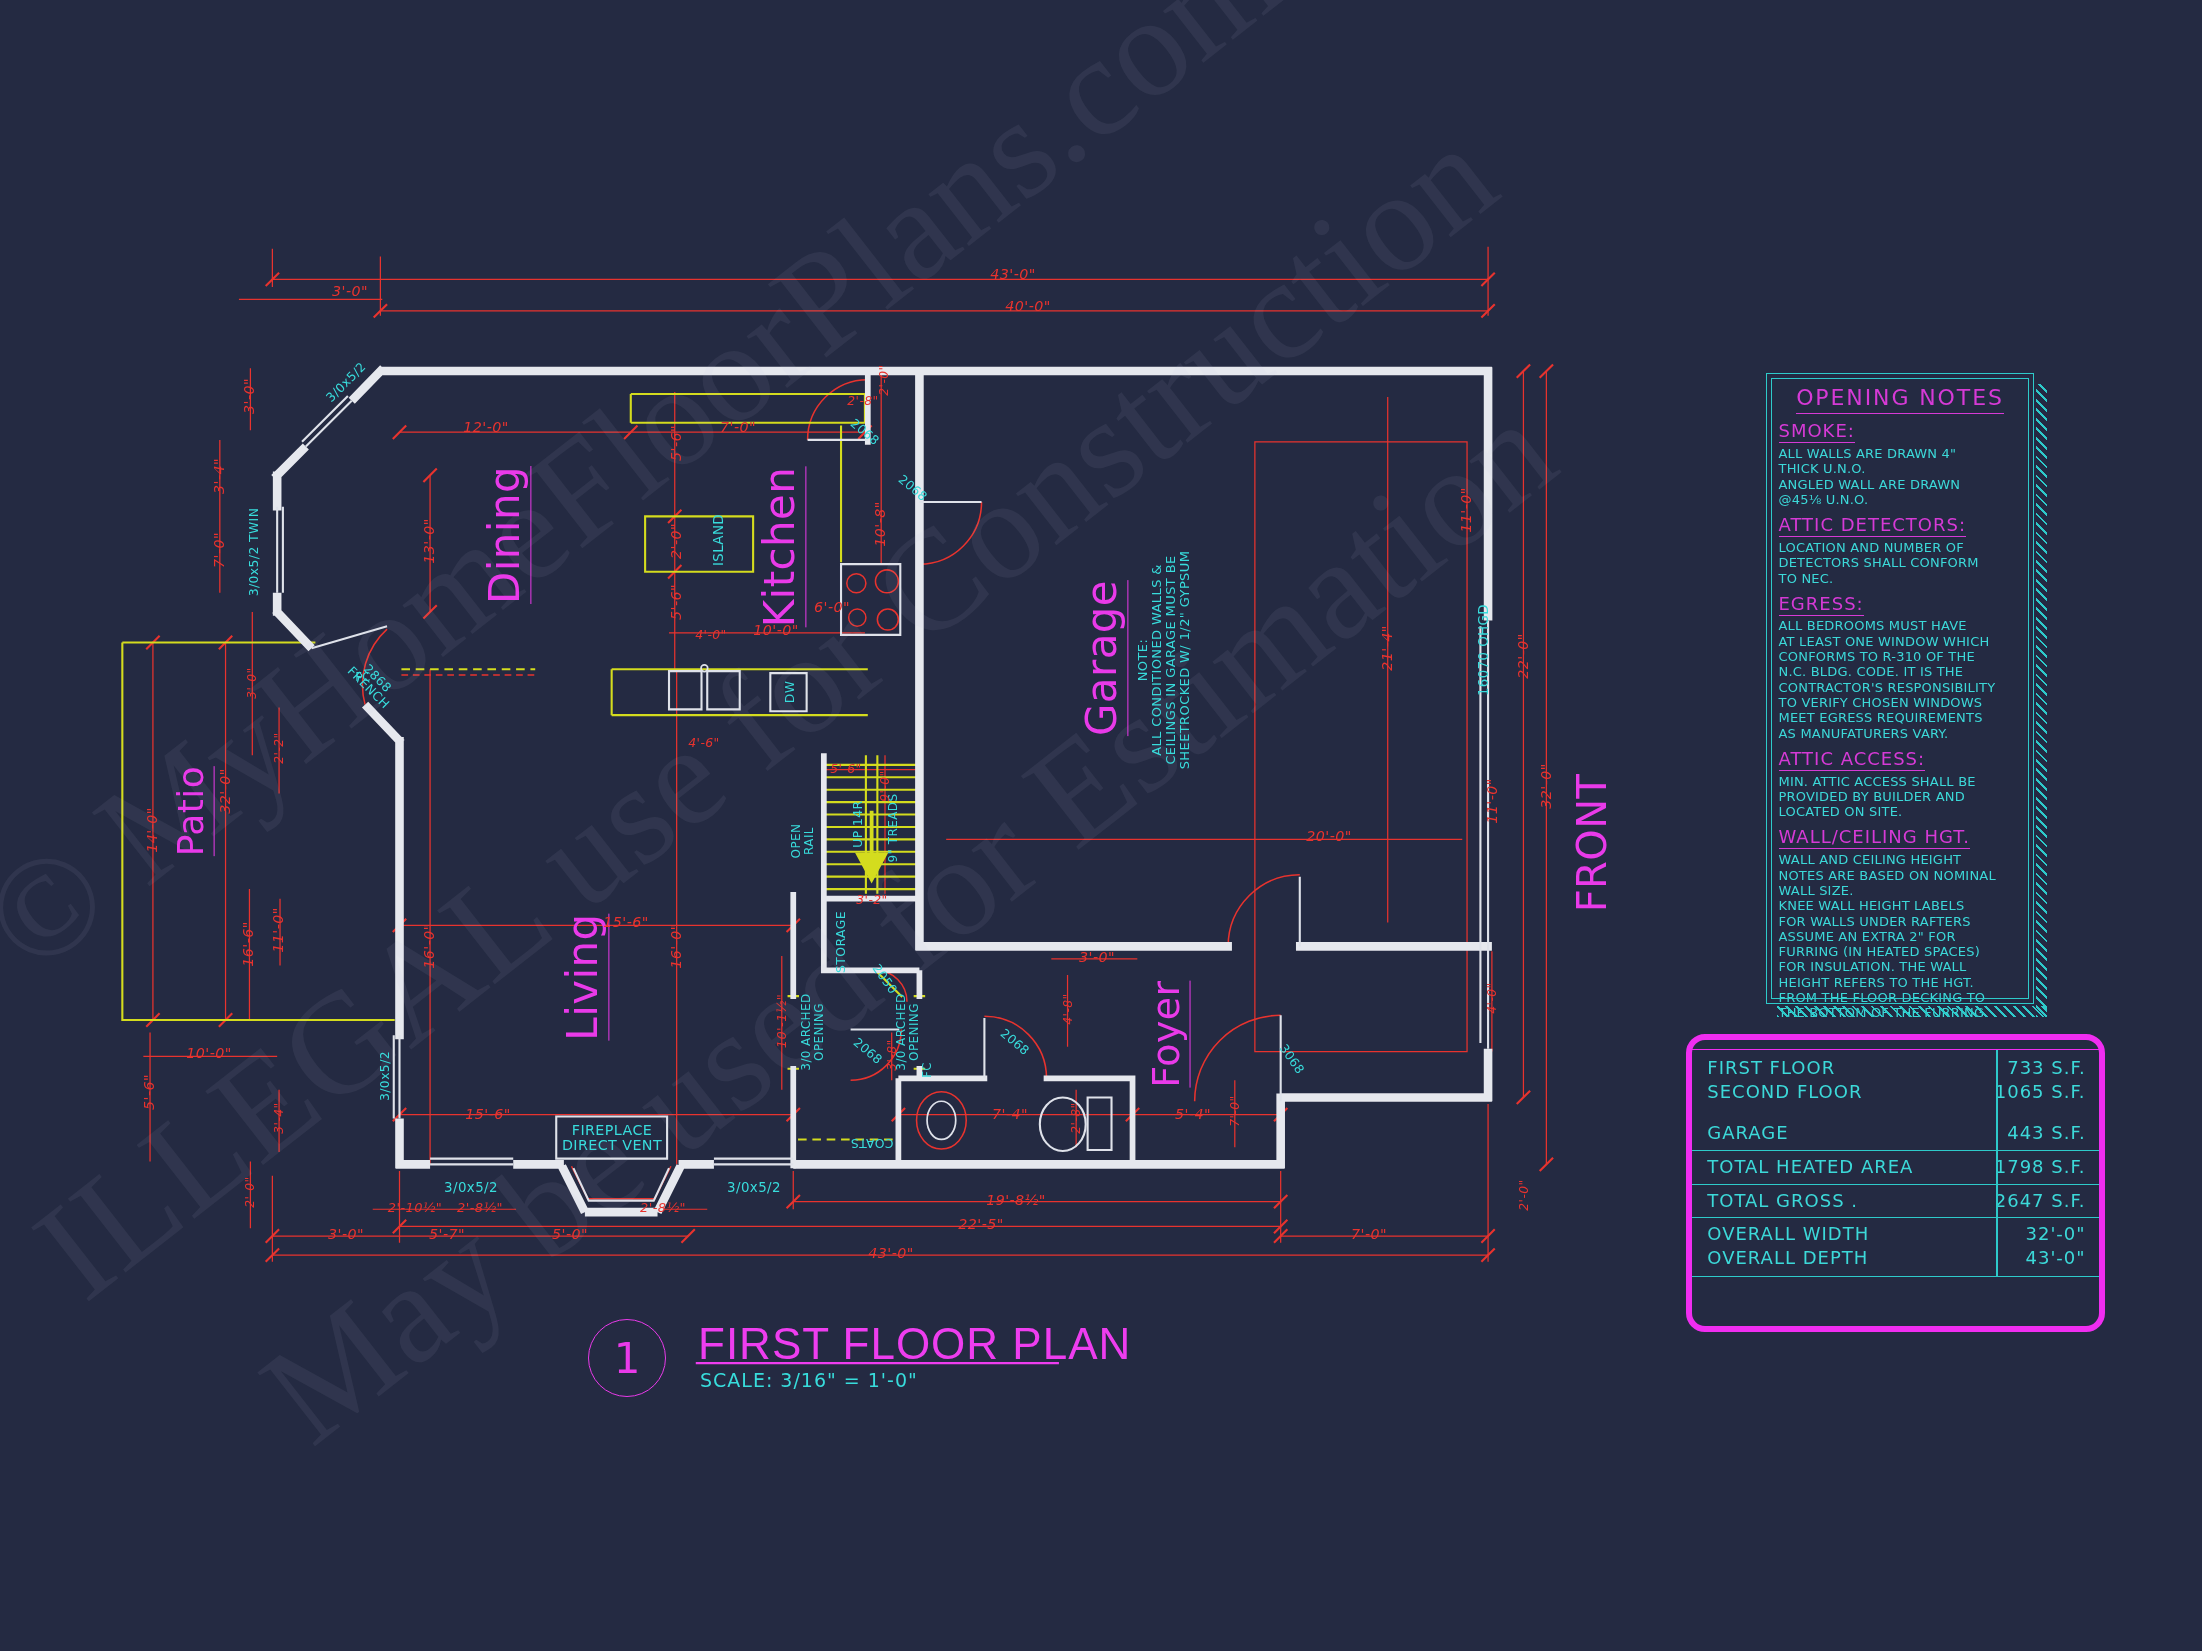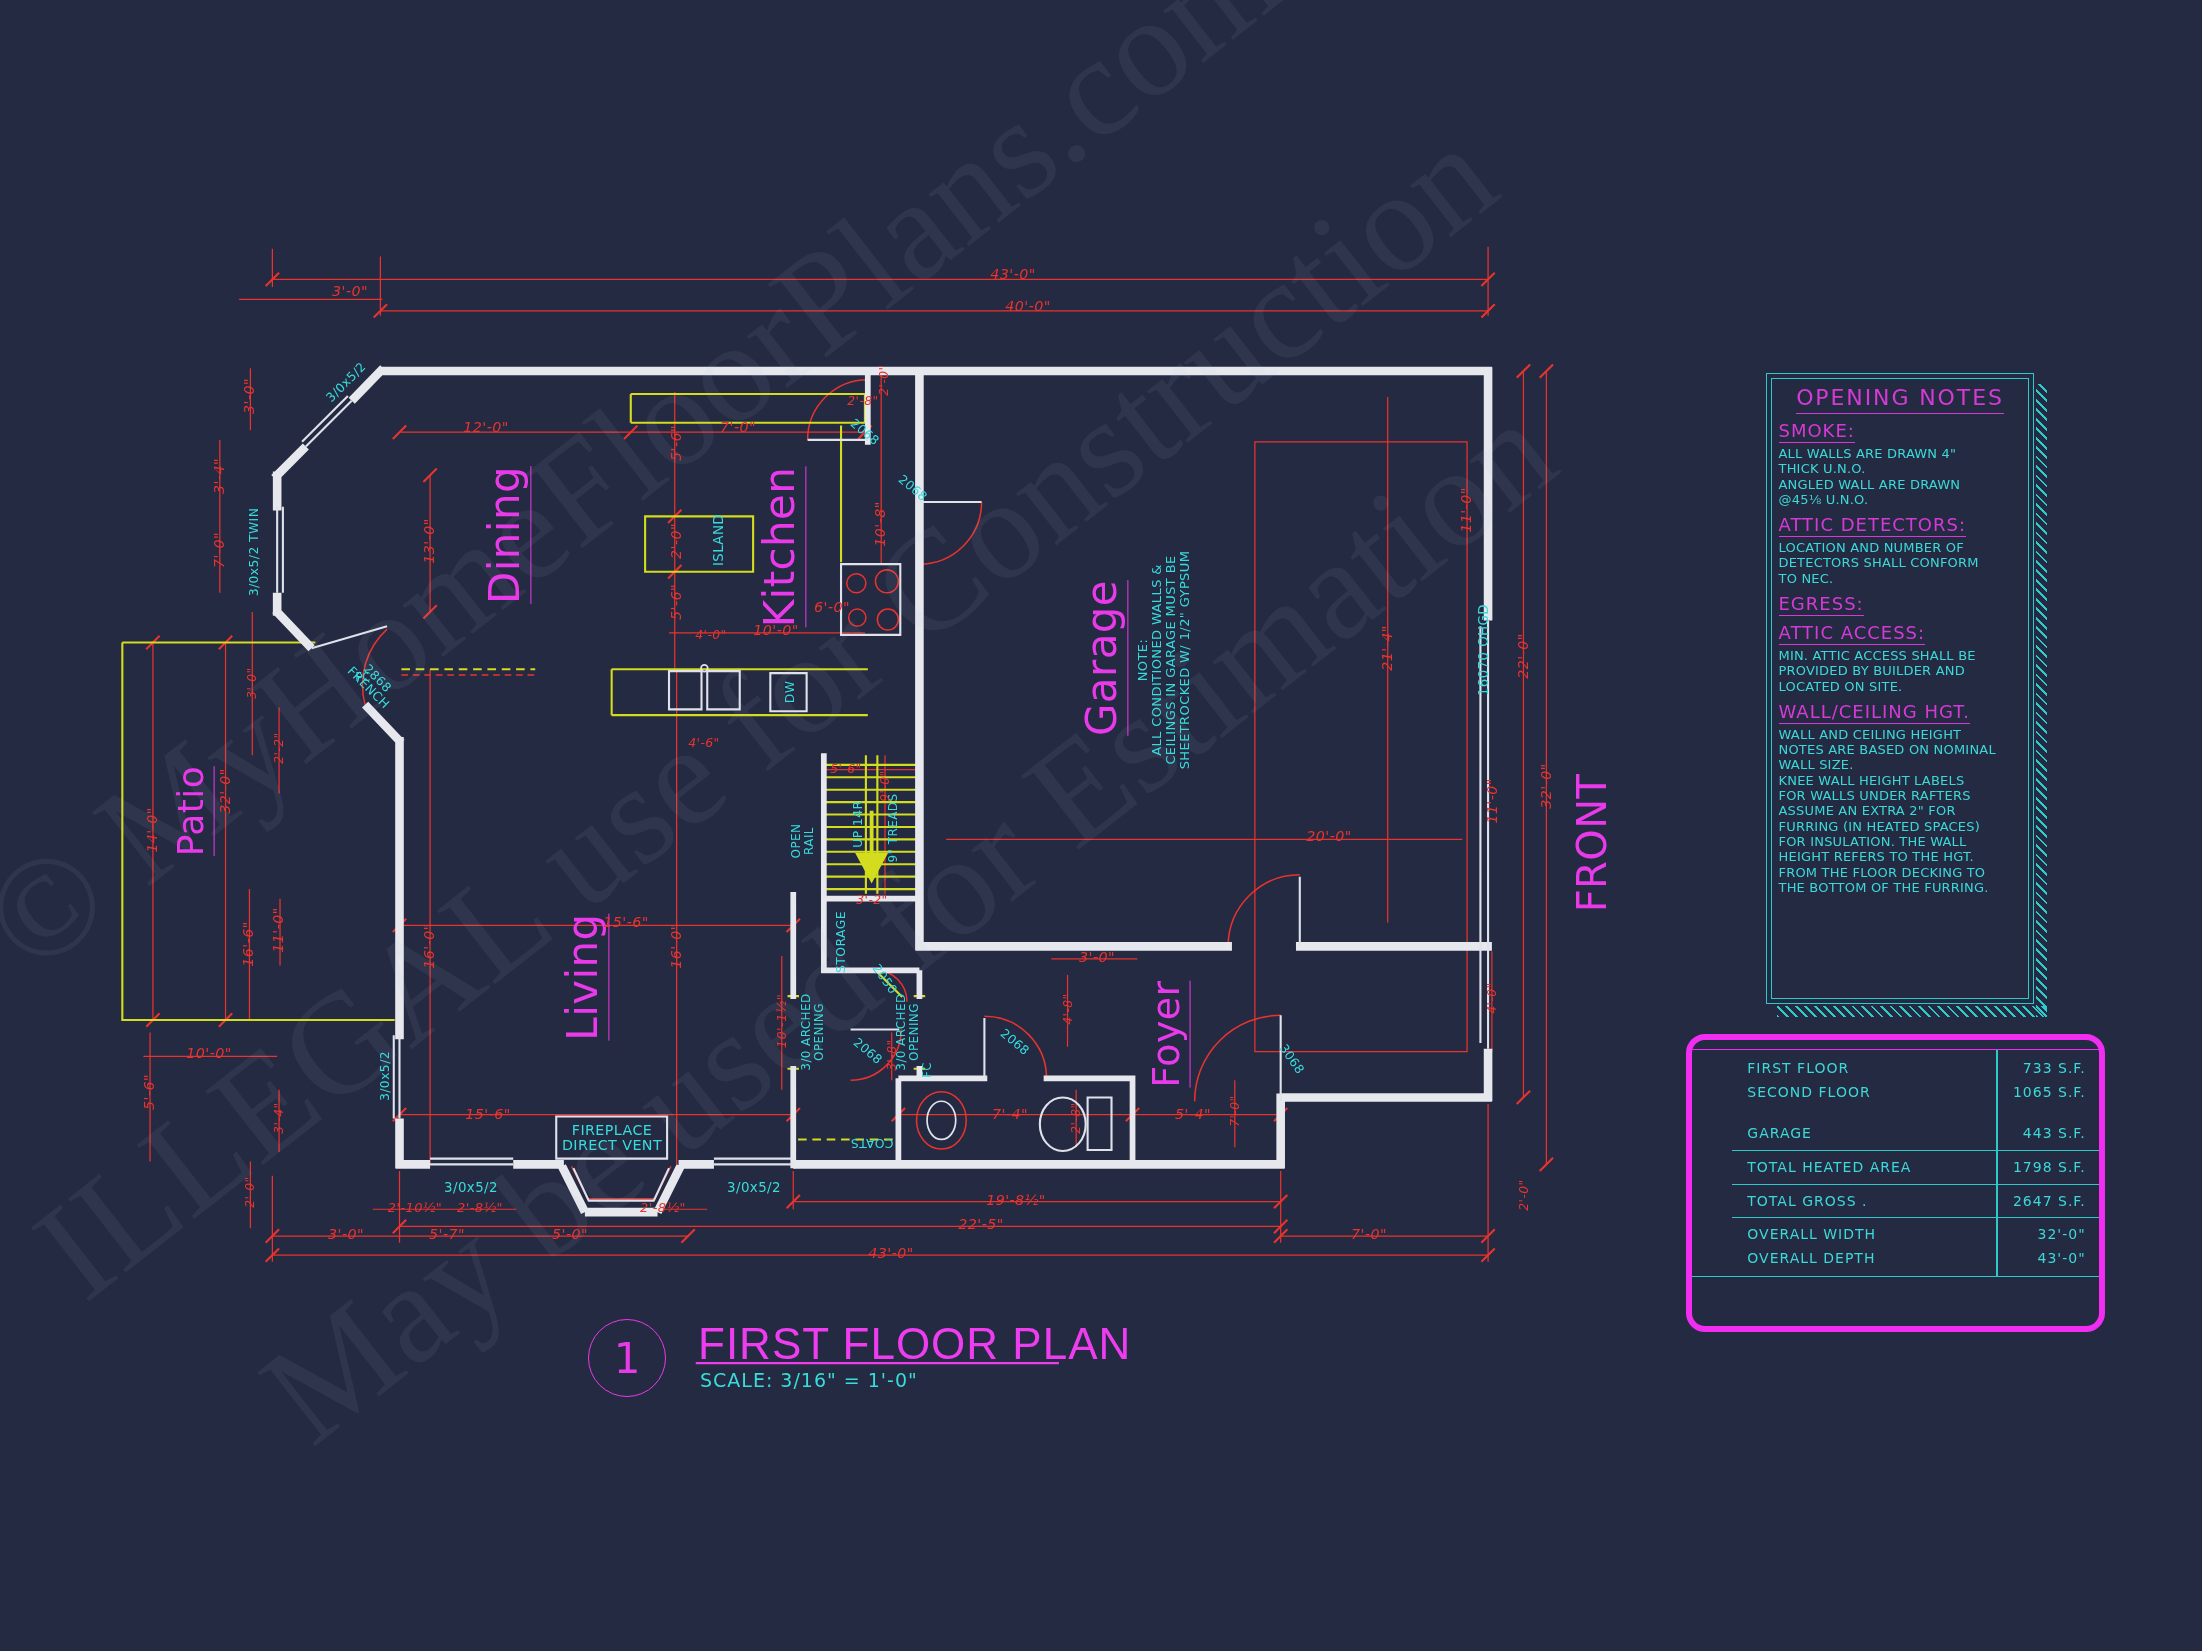--- a/index.html
+++ b/index.html
@@ -39,22 +39,22 @@
   .nb{color:#3cd9d9;font-size:13px;line-height:1.18;white-space:pre-line;letter-spacing:0.2px;margin-top:2.9px;}
   
   .sqft{position:absolute;left:1686px;top:1034px;width:419px;height:298px;border:6.7px solid #f02df0;
         border-radius:19px;box-sizing:border-box;padding:5.7px 0 0 0;}
   .sqft-title{color:#e9ebf2;font-size:32px;text-align:center;letter-spacing:3.8px;
       font-family:"Liberation Sans",sans-serif;
       background:repeating-linear-gradient(0deg,#f2f4f8 0 1.9px,rgba(240,243,248,.35) 1.9px 3.8px);
       -webkit-background-clip:text;background-clip:text;-webkit-text-fill-color:transparent;}
   .sqft-hr{border-top:1.9px solid #f02df0;margin-top:3.8px;}
   .sqft-body{position:relative;padding:5.7px 0 0 0;}
-  .sqrow{display:flex;justify-content:space-between;color:#3cd9d9;font-size:14px;
-      letter-spacing:1px;padding:1px 13.4px 1px 15.3px;line-height:22px;margin-left:40px;}
+  .sqrow{display:flex;justify-content:space-between;color:#3cd9d9;font-size:18px;
+      letter-spacing:1px;padding:1px 13.4px 1px 15.3px;line-height:22px;}
   .sqrow.rule{border-top:1.9px solid #2ecaca;margin-top:4.8px;padding-top:4.8px;}
   .sqrow.spacer{height:15.3px;}
   .sv{text-align:right;}
   .sqft-vline{position:absolute;left:304px;top:0;bottom:0px;width:1.9px;background:#2ecaca;}
   .sqft-endrule{border-top:1.9px solid #2ecaca;margin:5.7px 0 0 0;}
 </style>
 </head>
 <body>
 
 <div class="canvas">
@@ -277,20 +277,28 @@
         <div class="nh">SMOKE:</div>
         <div class="nb">ALL WALLS ARE DRAWN 4"
 THICK U.N.O.
 ANGLED WALL ARE DRAWN
 @45⅛ U.N.O.</div>
         <div class="nh">ATTIC DETECTORS:</div>
         <div class="nb">LOCATION AND NUMBER OF
 DETECTORS SHALL CONFORM
 TO NEC.</div>
         <div class="nh">EGRESS:</div>
+        <div class="nb">ALL BEDROOMS MUST HAVE
+AT LEAST ONE WINDOW WHICH
+CONFORMS TO R-310 OF THE
+N.C. BLDG. CODE. IT IS THE
+CONTRACTOR'S RESPONSIBILITY
+TO VERIFY CHOSEN WINDOWS
+MEET EGRESS REQUIREMENTS
+AS MANUFATURERS VARY.</div>
         <div class="nh">ATTIC ACCESS:</div>
         <div class="nb">MIN. ATTIC ACCESS SHALL BE
 PROVIDED BY BUILDER AND
 LOCATED ON SITE.</div>
         <div class="nh">WALL/CEILING HGT.</div>
         <div class="nb">WALL AND CEILING HEIGHT
 NOTES ARE BASED ON NOMINAL
 WALL SIZE.
 KNEE WALL HEIGHT LABELS
 FOR WALLS UNDER RAFTERS

